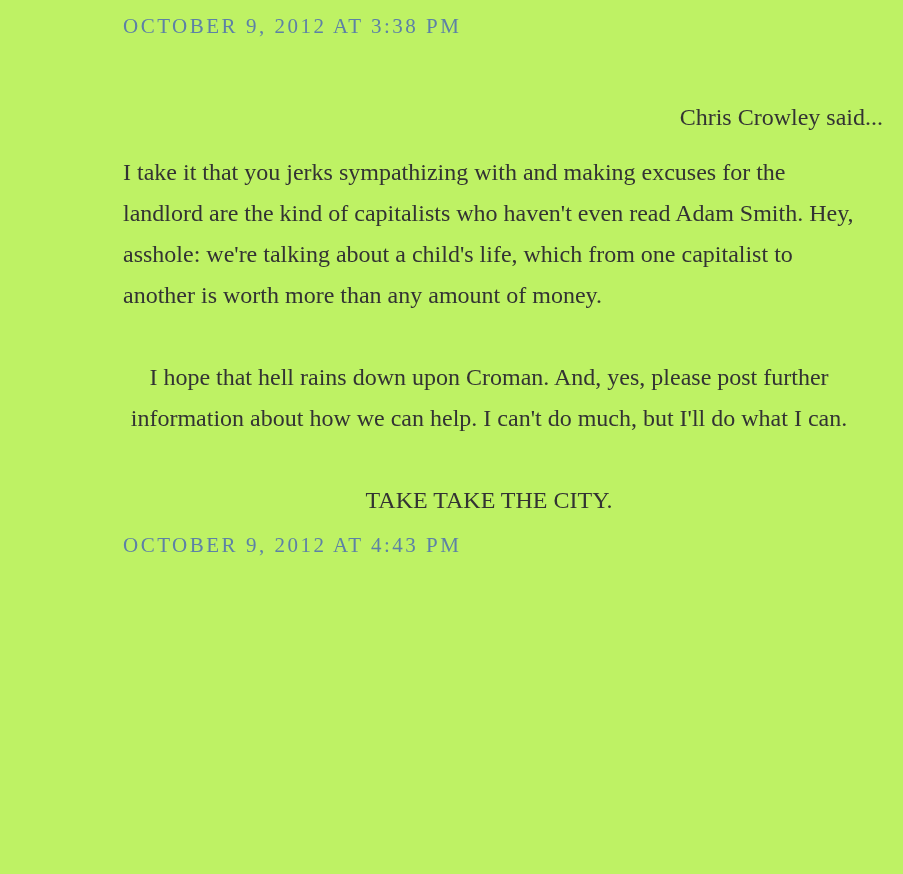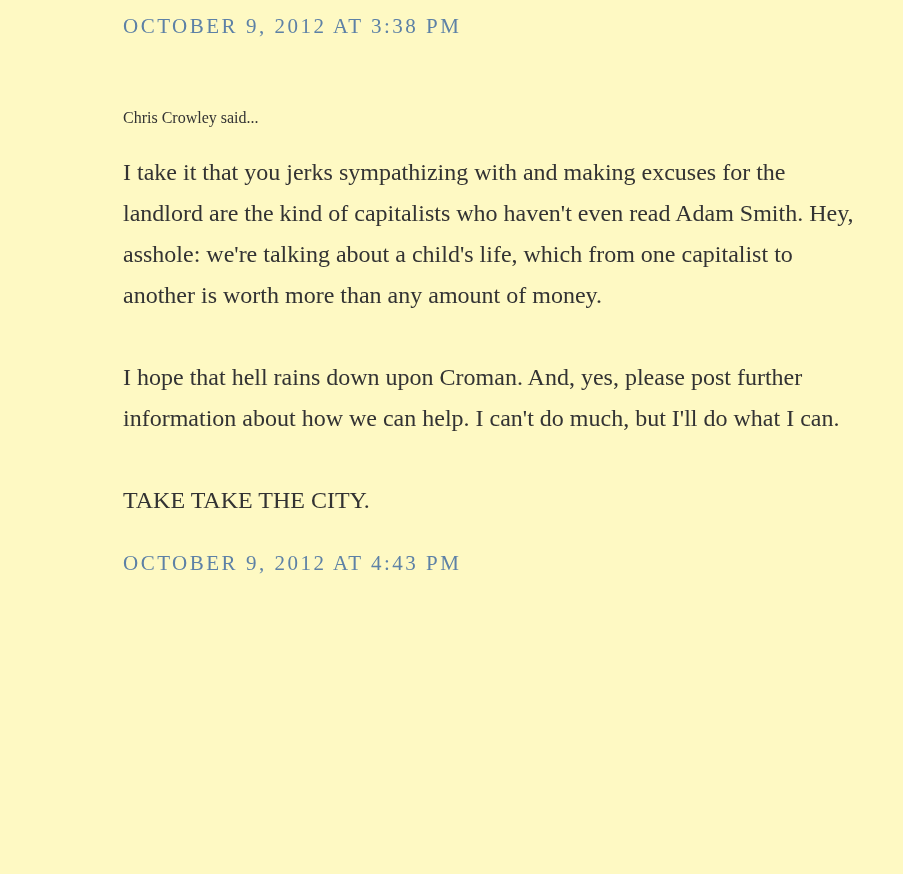--- a/index.html
+++ b/index.html
@@ -6,55 +6,57 @@
   html, body {
     width: 903px;
     height: 874px;
     background: #ffffff;
     font-family: "Liberation Serif", "DejaVu Serif", serif;
     overflow: hidden;
   }
   .page {
     width: 903px;
     height: 874px;
-    background: #fef9c3;
+    background: #bef264;
     padding: 12px 20px 0 123px;
   }
   .timestamp-link {
     display: inline-block;
     font-family: "Liberation Serif", "DejaVu Serif", serif;
     font-size: 21px;
     line-height: 28px;
     letter-spacing: 2.5px;
     color: #5d81a6;
     text-decoration: none;
     text-transform: uppercase;
     cursor: pointer;
   }
   .author-line {
     margin-top: 57px;
-    font-size: 16px;
+    font-size: 24px;
     line-height: 41px;
     color: #333333;
+    text-align: right;
   }
   .comment-body {
     width: 732px;
     font-size: 24px;
     line-height: 41px;
     color: #333333;
     font-family: Liberation Serif, serif;
   }
   .comment-body p {
     margin-top: 14px;
   }
   .comment-body p + p {
     margin-top: 41px;
+    text-align: center;
   }
   .bottom-timestamp {
-    margin-top: 28px;
+    margin-top: 10px;
   }
 </style>
 </head>
 <body>
 
 <div class="page">
 
   <a href="#" class="timestamp-link">OCTOBER 9, 2012 AT 3:38 PM</a>
 
   <div class="author-line">

